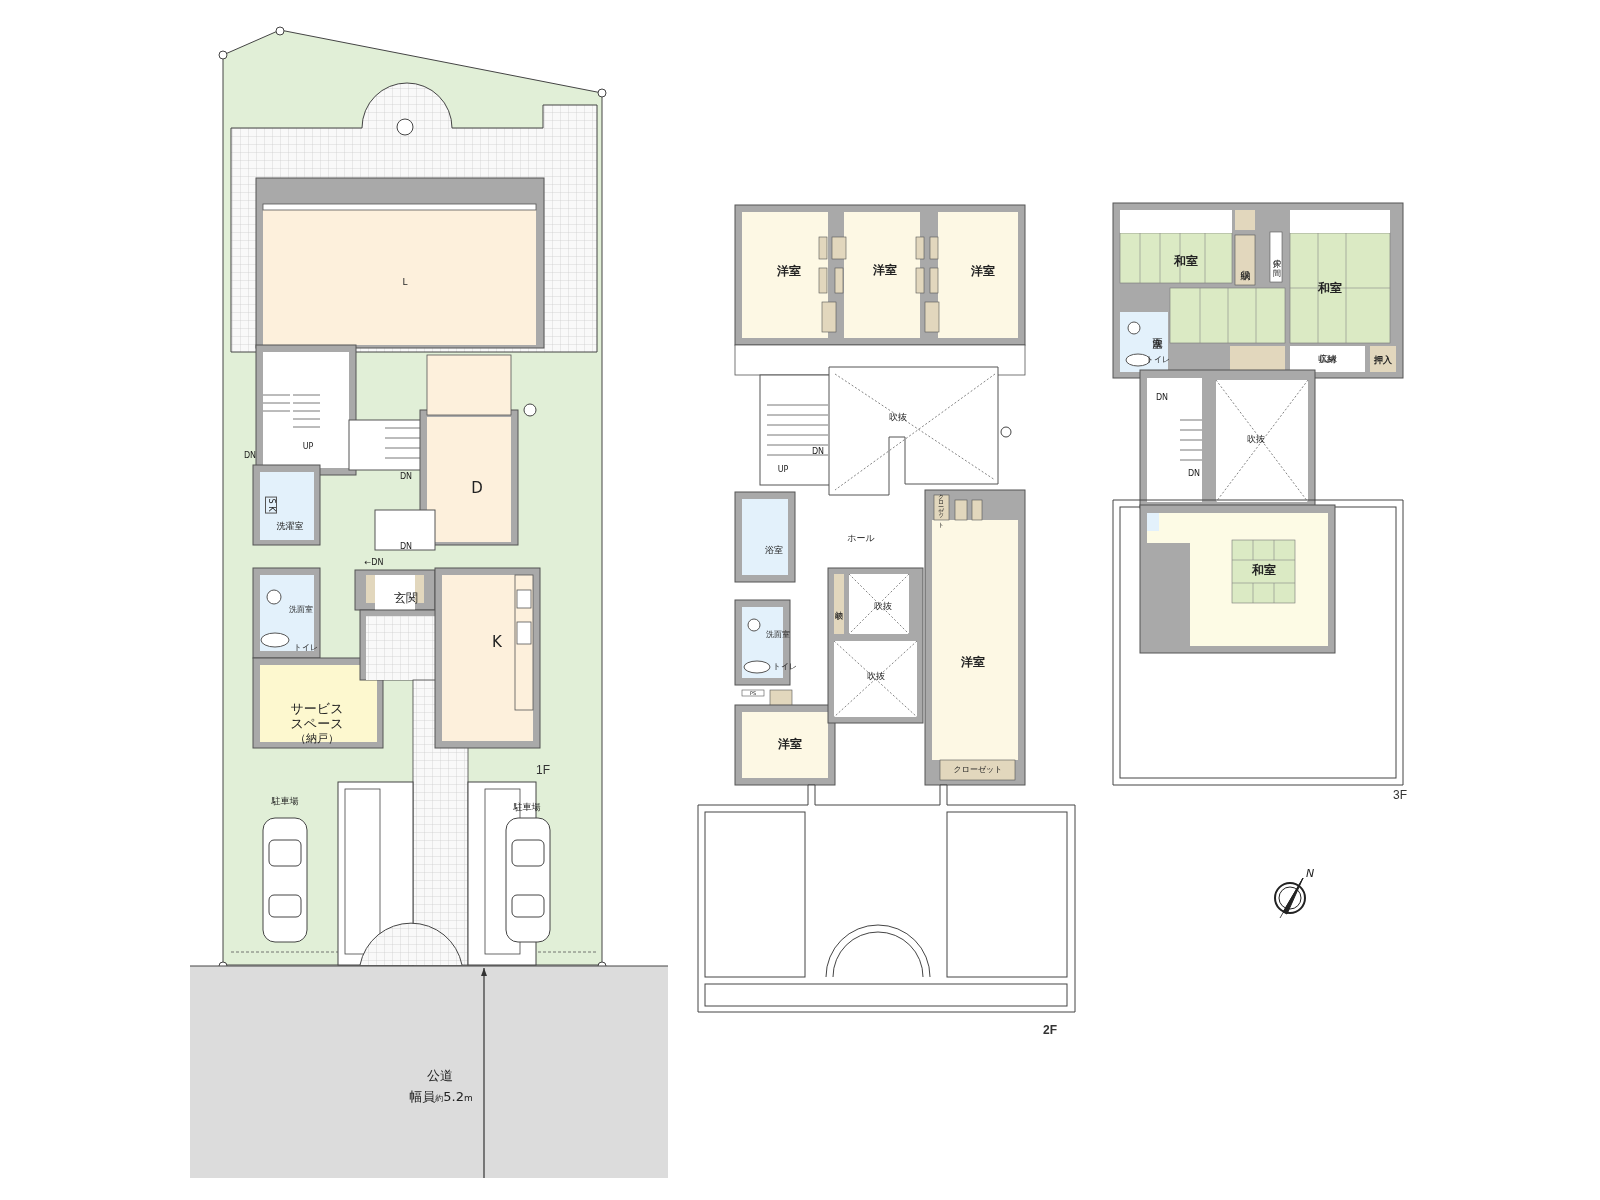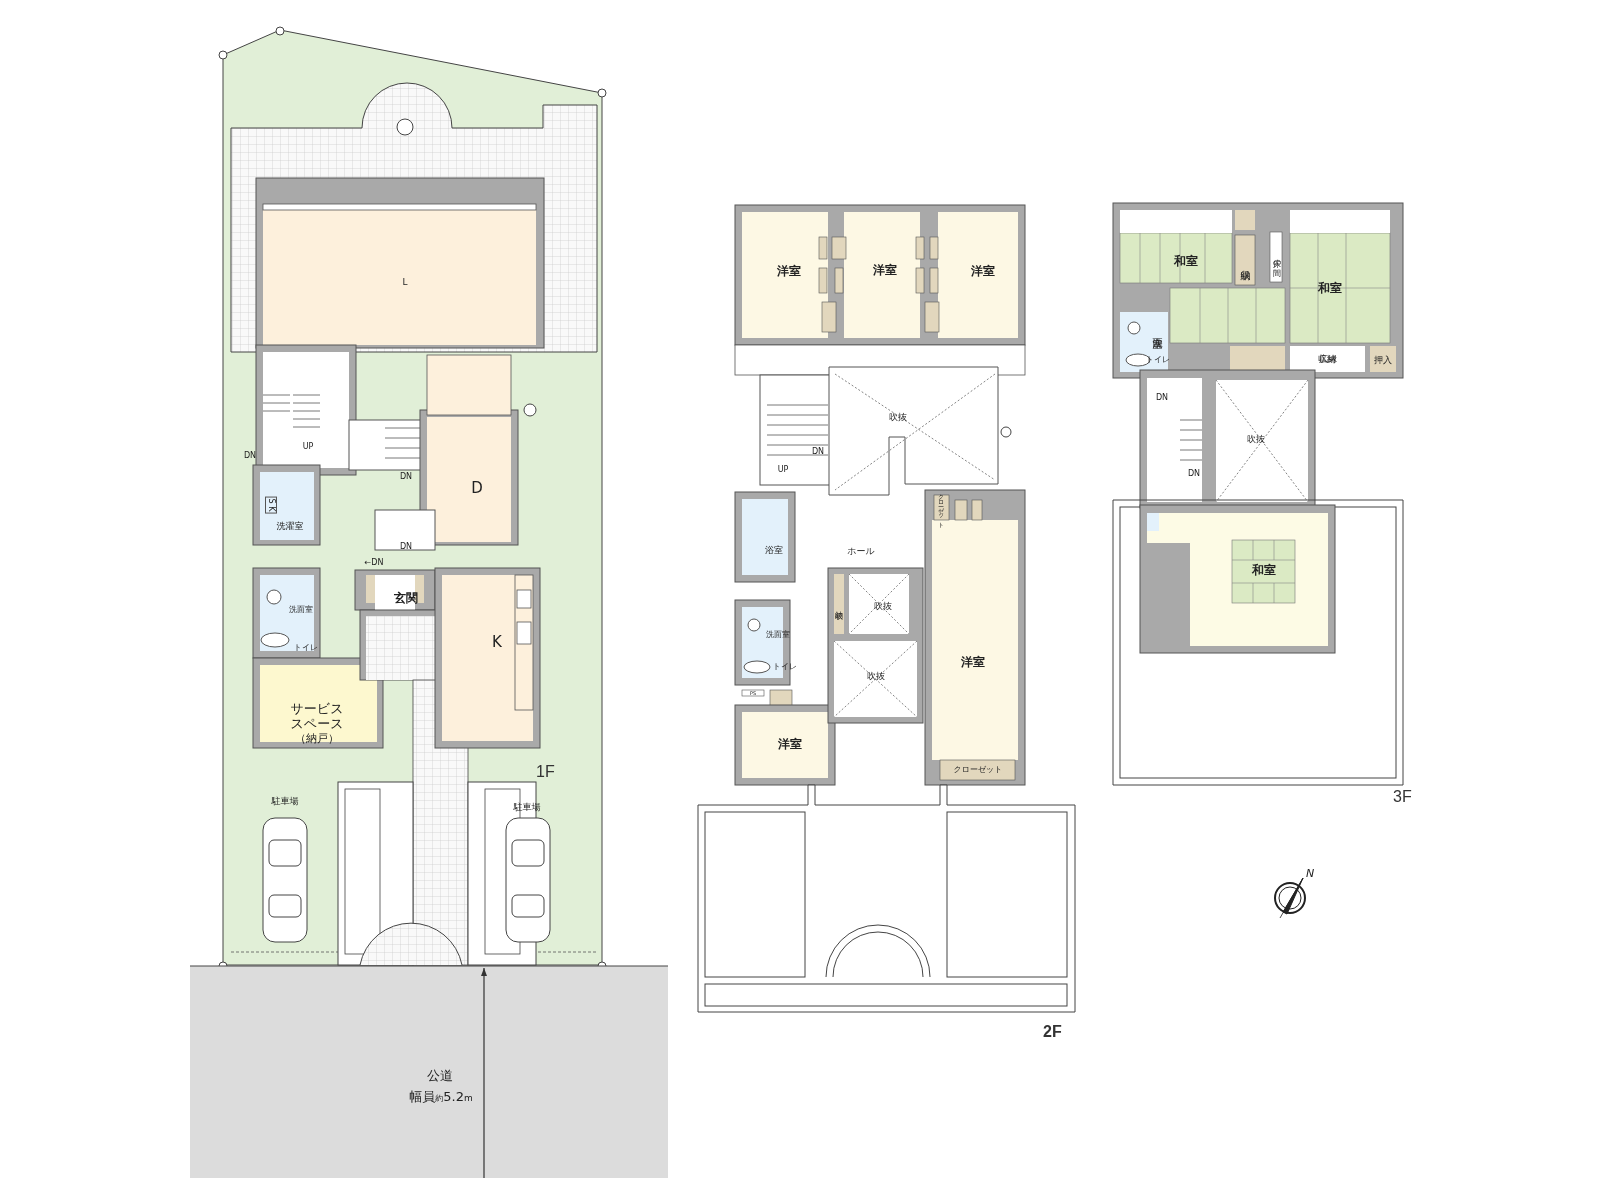--- a/index.html
+++ b/index.html
@@ -4,21 +4,21 @@
 <style>
   html,body{margin:0;padding:0;background:#ffffff;}
   body{width:1600px;height:1200px;position:relative;overflow:hidden;font-family:"DejaVu Sans","Liberation Sans",sans-serif;}
   svg{position:absolute;left:0;top:0;}
   .lbl{position:absolute;color:#222;white-space:nowrap;line-height:1;transform:translate(-50%,-50%);}
   .lbl.big{font-size:15px;font-weight:bold;}
   .lbl.med{font-size:12px;}
   .lbl.sm{font-size:9px;}
   .lbl.xs{font-size:8px;}
   .lbl.vert{writing-mode:vertical-rl;font-size:10px;}
-  .floor-tag{position:absolute;font-size:16px;color:#333;font-family:"Liberation Sans",sans-serif;}
+  .floor-tag{position:absolute;font-size:12px;color:#333;font-family:"Liberation Sans",sans-serif;}
 </style>
 </head>
 <body>
 
 <svg width="1600" height="1200" viewBox="0 0 1600 1200" xmlns="http://www.w3.org/2000/svg">
   <defs>
     <pattern id="tile" width="8" height="8" patternUnits="userSpaceOnUse">
       <rect width="8" height="8" fill="#f9f9f9"></rect>
       <path d="M8 0 L0 0 0 8" fill="none" stroke="#c9c9c9" stroke-width="0.7"></path>
     </pattern>
@@ -267,21 +267,21 @@
     <circle cx="1290" cy="898" r="15" stroke-width="2"></circle>
     <circle cx="1290" cy="898" r="11" stroke-width="1"></circle>
     <polygon points="1303,878 1283,912 1287,914" fill="#222"></polygon>
     <line x1="1303" y1="878" x2="1280" y2="918" stroke-width="0.8"></line>
   </g>
 </svg>
 
 <div class="lbl sm" style="left:405px;top:282px;">L</div>
 <div class="lbl big" style="left:477px;top:488px;font-weight:normal;font-size:15px;">D</div>
 <div class="lbl big" style="left:497px;top:642px;font-weight:normal;">K</div>
-<div class="lbl med" style="left:406px;top:598px;font-weight:bold;">玄関</div>
+<div class="lbl med" style="left:406px;top:598px;font-weight:normal;">玄関</div>
 <div class="lbl sm" style="left:290px;top:526px;">洗濯室</div>
 <div class="lbl xs" style="left:271px;top:505px;writing-mode:vertical-rl;border:1px solid #555;padding:1px;">S K</div>
 <div class="lbl xs" style="left:301px;top:610px;">洗面室</div>
 <div class="lbl xs" style="left:306px;top:648px;">トイレ</div>
 <div class="lbl sm" style="left:317px;top:708px;font-size:13px;">サービス</div>
 <div class="lbl sm" style="left:317px;top:723px;font-size:13px;">スペース</div>
 <div class="lbl sm" style="left:317px;top:738px;font-size:11px;">（納戸）</div>
 <div class="lbl sm" style="left:285px;top:801px;">駐車場</div>
 <div class="lbl sm" style="left:527px;top:807px;">駐車場</div>
 <div class="lbl xs" style="left:308px;top:447px;">UP</div>
@@ -292,21 +292,21 @@
 <div class="floor-tag" style="left:536px;top:763px;">1F</div>
 <div class="lbl" style="left:440px;top:1075px;font-size:13px;">公道</div>
 <div class="lbl" style="left:441px;top:1096px;font-size:13px;">
   <span>幅員</span><span style="font-size:8px;">約</span><span>5.2</span><span style="font-size:9px;">m</span>
 </div>
 
 <div class="lbl med" style="left:789px;top:271px;font-weight:bold;">洋室</div>
 <div class="lbl med" style="left:885px;top:270px;font-weight:bold;">洋室</div>
 <div class="lbl med" style="left:983px;top:271px;font-weight:bold;">洋室</div>
 <div class="lbl sm" style="left:898px;top:417px;">吹抜</div>
-<div class="lbl sm" style="left:861px;top:551px;">ホール</div>
+<div class="lbl sm" style="left:861px;top:538px;">ホール</div>
 <div class="lbl sm" style="left:767px;top:550px;margin-left:7px;">浴室</div>
 <div class="lbl xs" style="left:778px;top:635px;">洗面室</div>
 <div class="lbl xs" style="left:785px;top:667px;">トイレ</div>
 <div class="lbl vert" style="left:838px;top:605px;font-size:8px;">収納</div>
 <div class="lbl sm" style="left:883px;top:606px;">吹抜</div>
 <div class="lbl sm" style="left:876px;top:676px;">吹抜</div>
 <div class="lbl med" style="left:973px;top:662px;font-weight:bold;">洋室</div>
 <div class="lbl med" style="left:790px;top:744px;font-weight:bold;">洋室</div>
 <div class="lbl xs" style="left:978px;top:770px;">クローゼット</div>
 <div class="lbl xs" style="left:941px;top:507px;writing-mode:vertical-rl;font-size:6px;">クローゼット</div>
@@ -317,19 +317,19 @@
 
 <div class="lbl med" style="left:1186px;top:261px;font-weight:bold;">和室</div>
 <div class="lbl med" style="left:1330px;top:288px;font-weight:bold;">和室</div>
 <div class="lbl med" style="left:1264px;top:570px;font-weight:bold;">和室</div>
 <div class="lbl vert" style="left:1245px;top:262px;">収納</div>
 <div class="lbl sm" style="left:1327px;top:359px;">収納</div>
 <div class="lbl vert" style="left:1276px;top:258px;font-size:8px;">床の間</div>
 <div class="lbl vert" style="left:1157px;top:330px;">洗面室</div>
 <div class="lbl xs" style="left:1158px;top:360px;">トイレ</div>
 <div class="lbl sm" style="left:1328px;top:359px;">広縁</div>
-<div class="lbl sm" style="left:1383px;top:360px;">押入</div>
+<div class="lbl sm" style="left:1383px;top:360px;font-weight:bold;">押入</div>
 <div class="lbl sm" style="left:1256px;top:439px;">吹抜</div>
 <div class="lbl xs" style="left:1162px;top:398px;">DN</div>
 <div class="lbl xs" style="left:1194px;top:474px;">DN</div>
 <div class="floor-tag" style="left:1393px;top:788px;text-align:right;">3F</div>
 
 <div class="lbl" style="left:1310px;top:873px;font-size:11px;font-style:italic;">N</div>
 
 </body></html>

